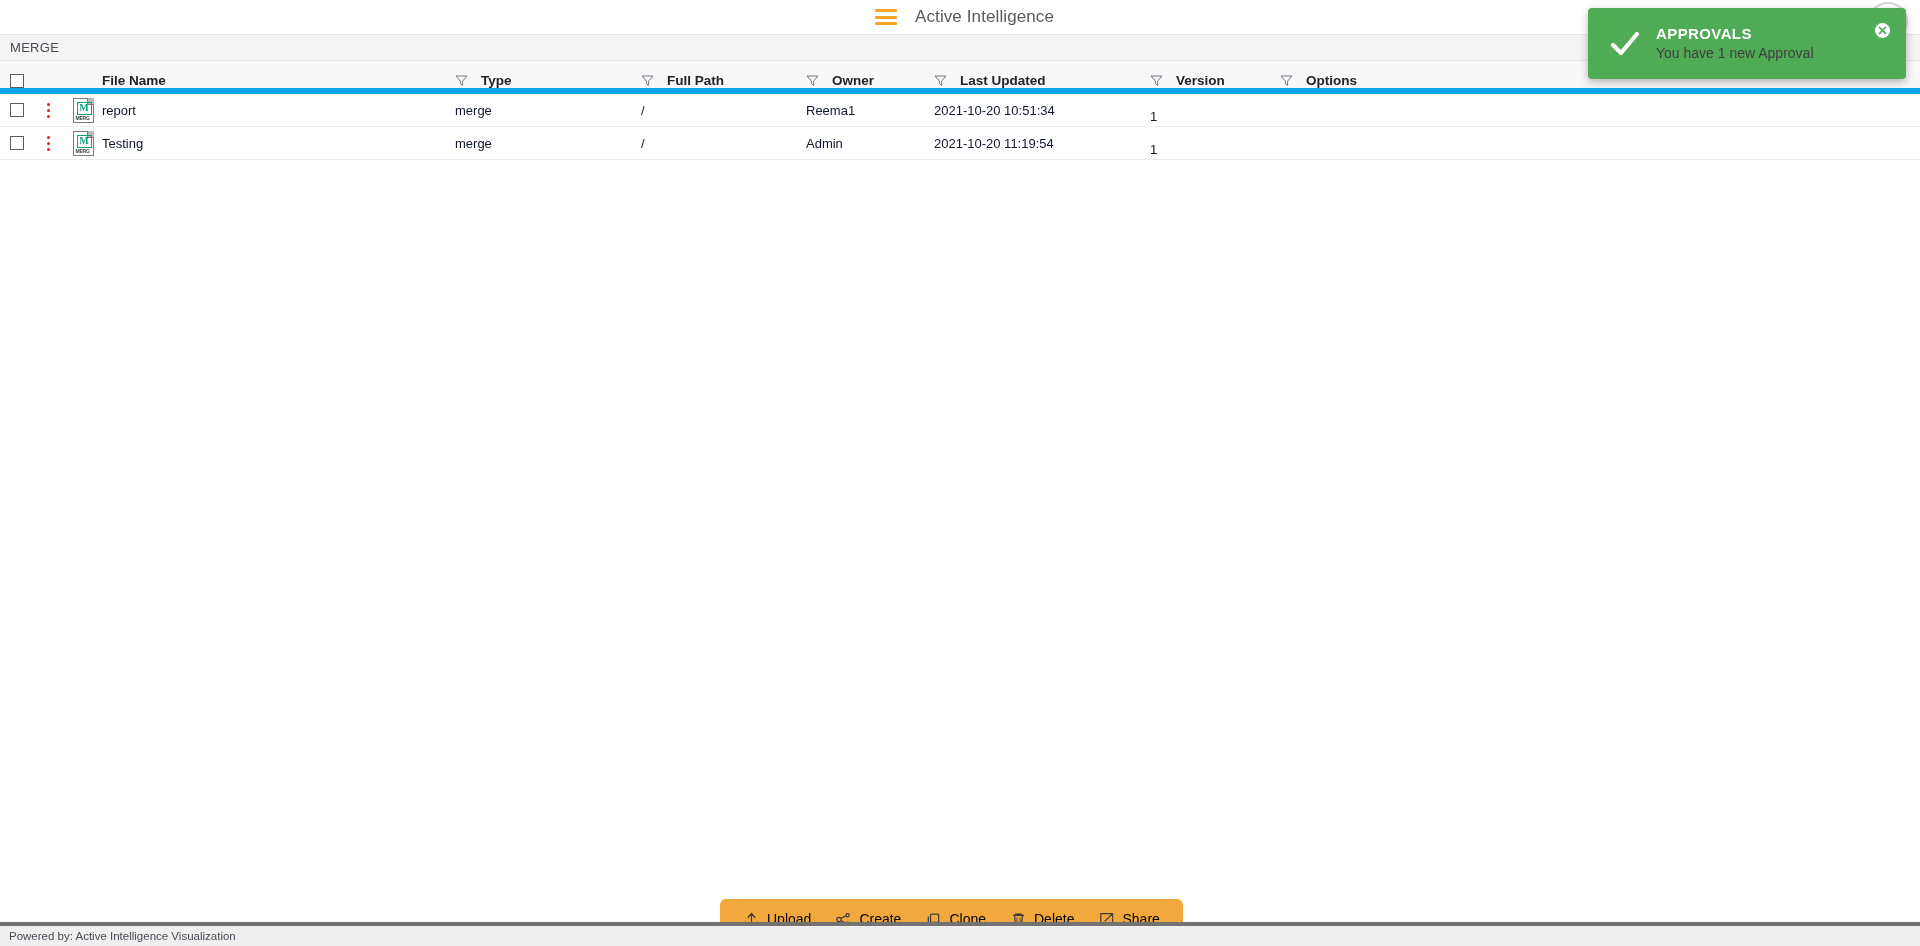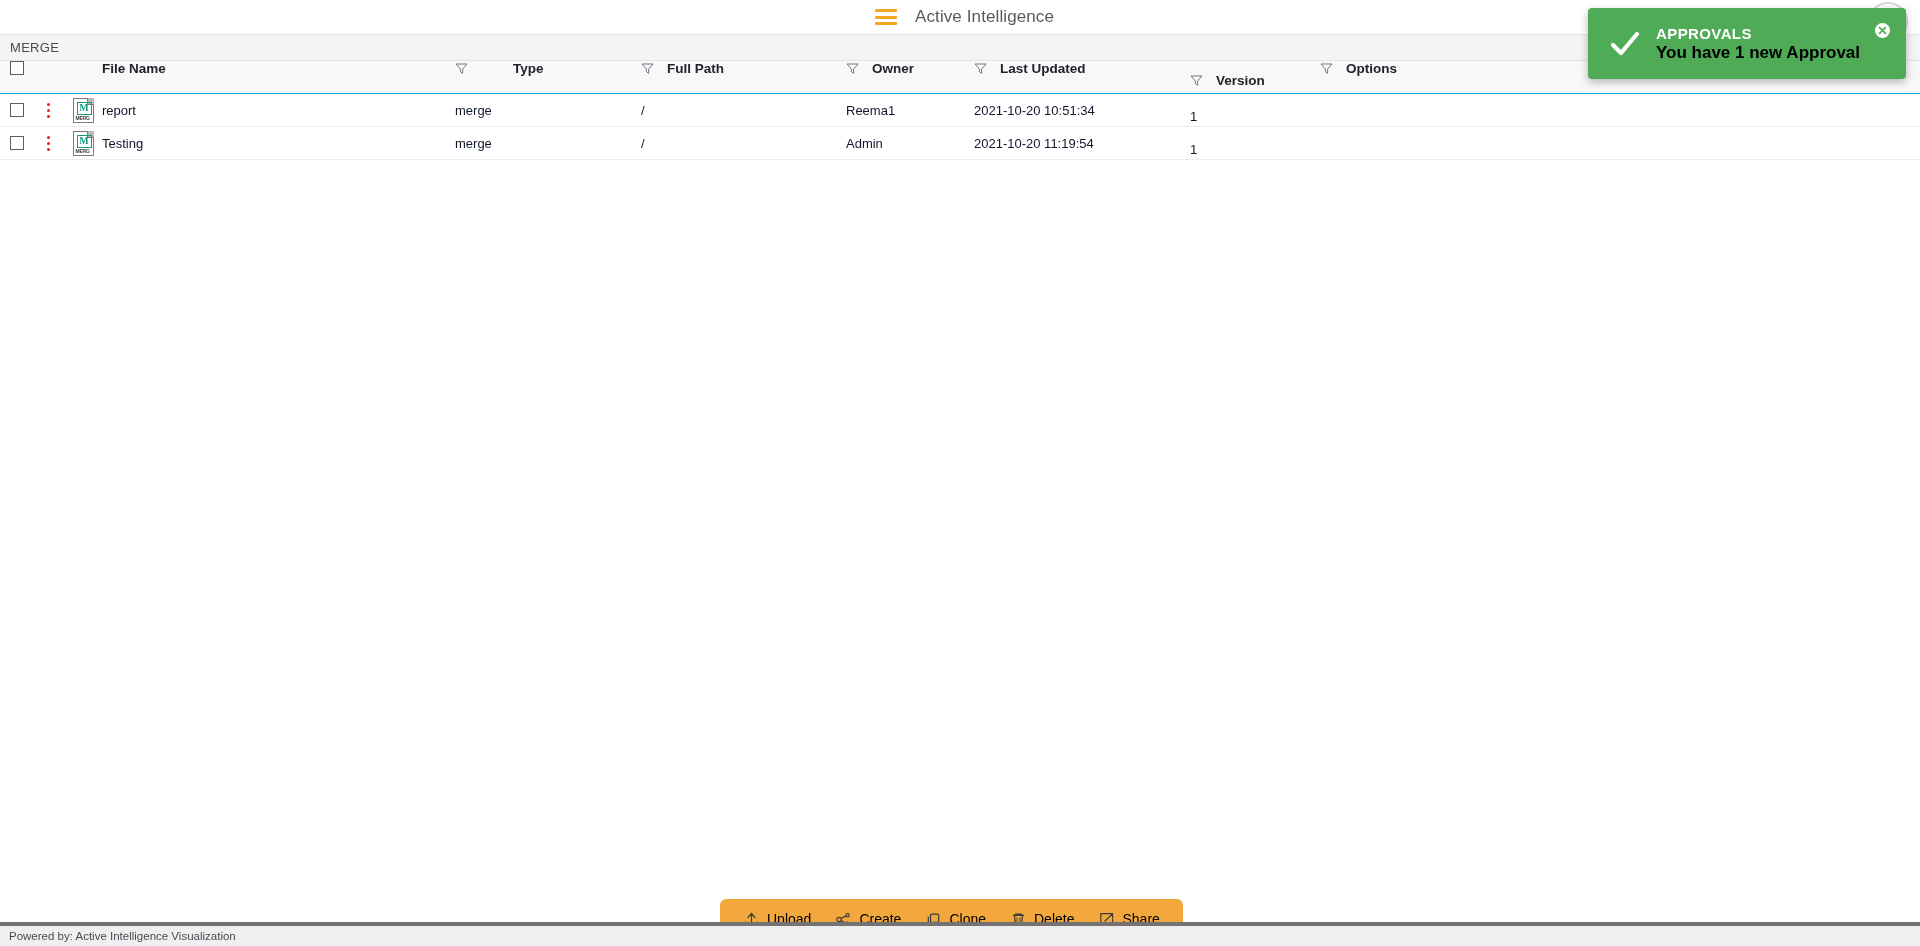--- a/index.html
+++ b/index.html
@@ -74,40 +74,40 @@
     font-size: 13px;
     color: #4a4a56;
     letter-spacing: .3px;
   }
 
   
   .grid { width: 100%; background: #fff; }
 
   .grid-head {
     display: flex;
-    align-items: flex-start;
+    align-items: flex-end;
     height: 33px;
     background: #f8f8f8;
-    border-bottom: 1px solid #0ea5e9;
+    border-bottom: 6px solid #0ea5e9;
   }
   .grid-row {
     display: flex;
     align-items: center;
     height: 33px;
     border-bottom: 1px solid #ececec;
     background: #fff;
   }
 
   .c-check  { width: 33px; flex: none; display: flex; justify-content: center; align-items: center; }
   .c-kebab  { width: 31px; flex: none; display: flex; justify-content: center; align-items: center; }
   .c-icon   { width: 38px; flex: none; display: flex; justify-content: center; align-items: center; }
   .c-name   { width: 353px; flex: none; }
-  .c-type   { width: 186px; flex: none; gap: 32px; }
+  .c-type   { width: 186px; flex: none; }
   .c-path   { width: 165px; flex: none; }
-  .c-owner  { width: 128px; flex: none; margin-left: 40px; }
+  .c-owner  { width: 128px; flex: none; }
   .c-upd    { width: 216px; flex: none; }
   .c-ver    { width: 130px; flex: none; margin-top: 12px; }
   .c-opt    { flex: 1 1 auto; }
 
   .hcell {
     display: flex;
     align-items: center;
     font-size: 13.5px;
     font-weight: bold;
     color: #21232b;
@@ -263,24 +263,23 @@
   }
   .toast-body { display: flex; flex-direction: column; justify-content: center; }
   .toast-title {
     font-size: 15px;
     font-weight: bold;
     color: #ffffff;
     letter-spacing: .4px;
     line-height: 19px;
   }
   .toast-msg {
-    font-size: 17px;
-    color: #000000;
+    font-size: 14px;
+    color: #404040;
     line-height: 20px;
-    font-weight: bold;
   }
   .toast-close {
     position: absolute;
     top: 15px;
     right: 16px;
     width: 15px; height: 15px;
     border-radius: 50%;
     background: #ffffff;
     display: flex;
     align-items: center;

